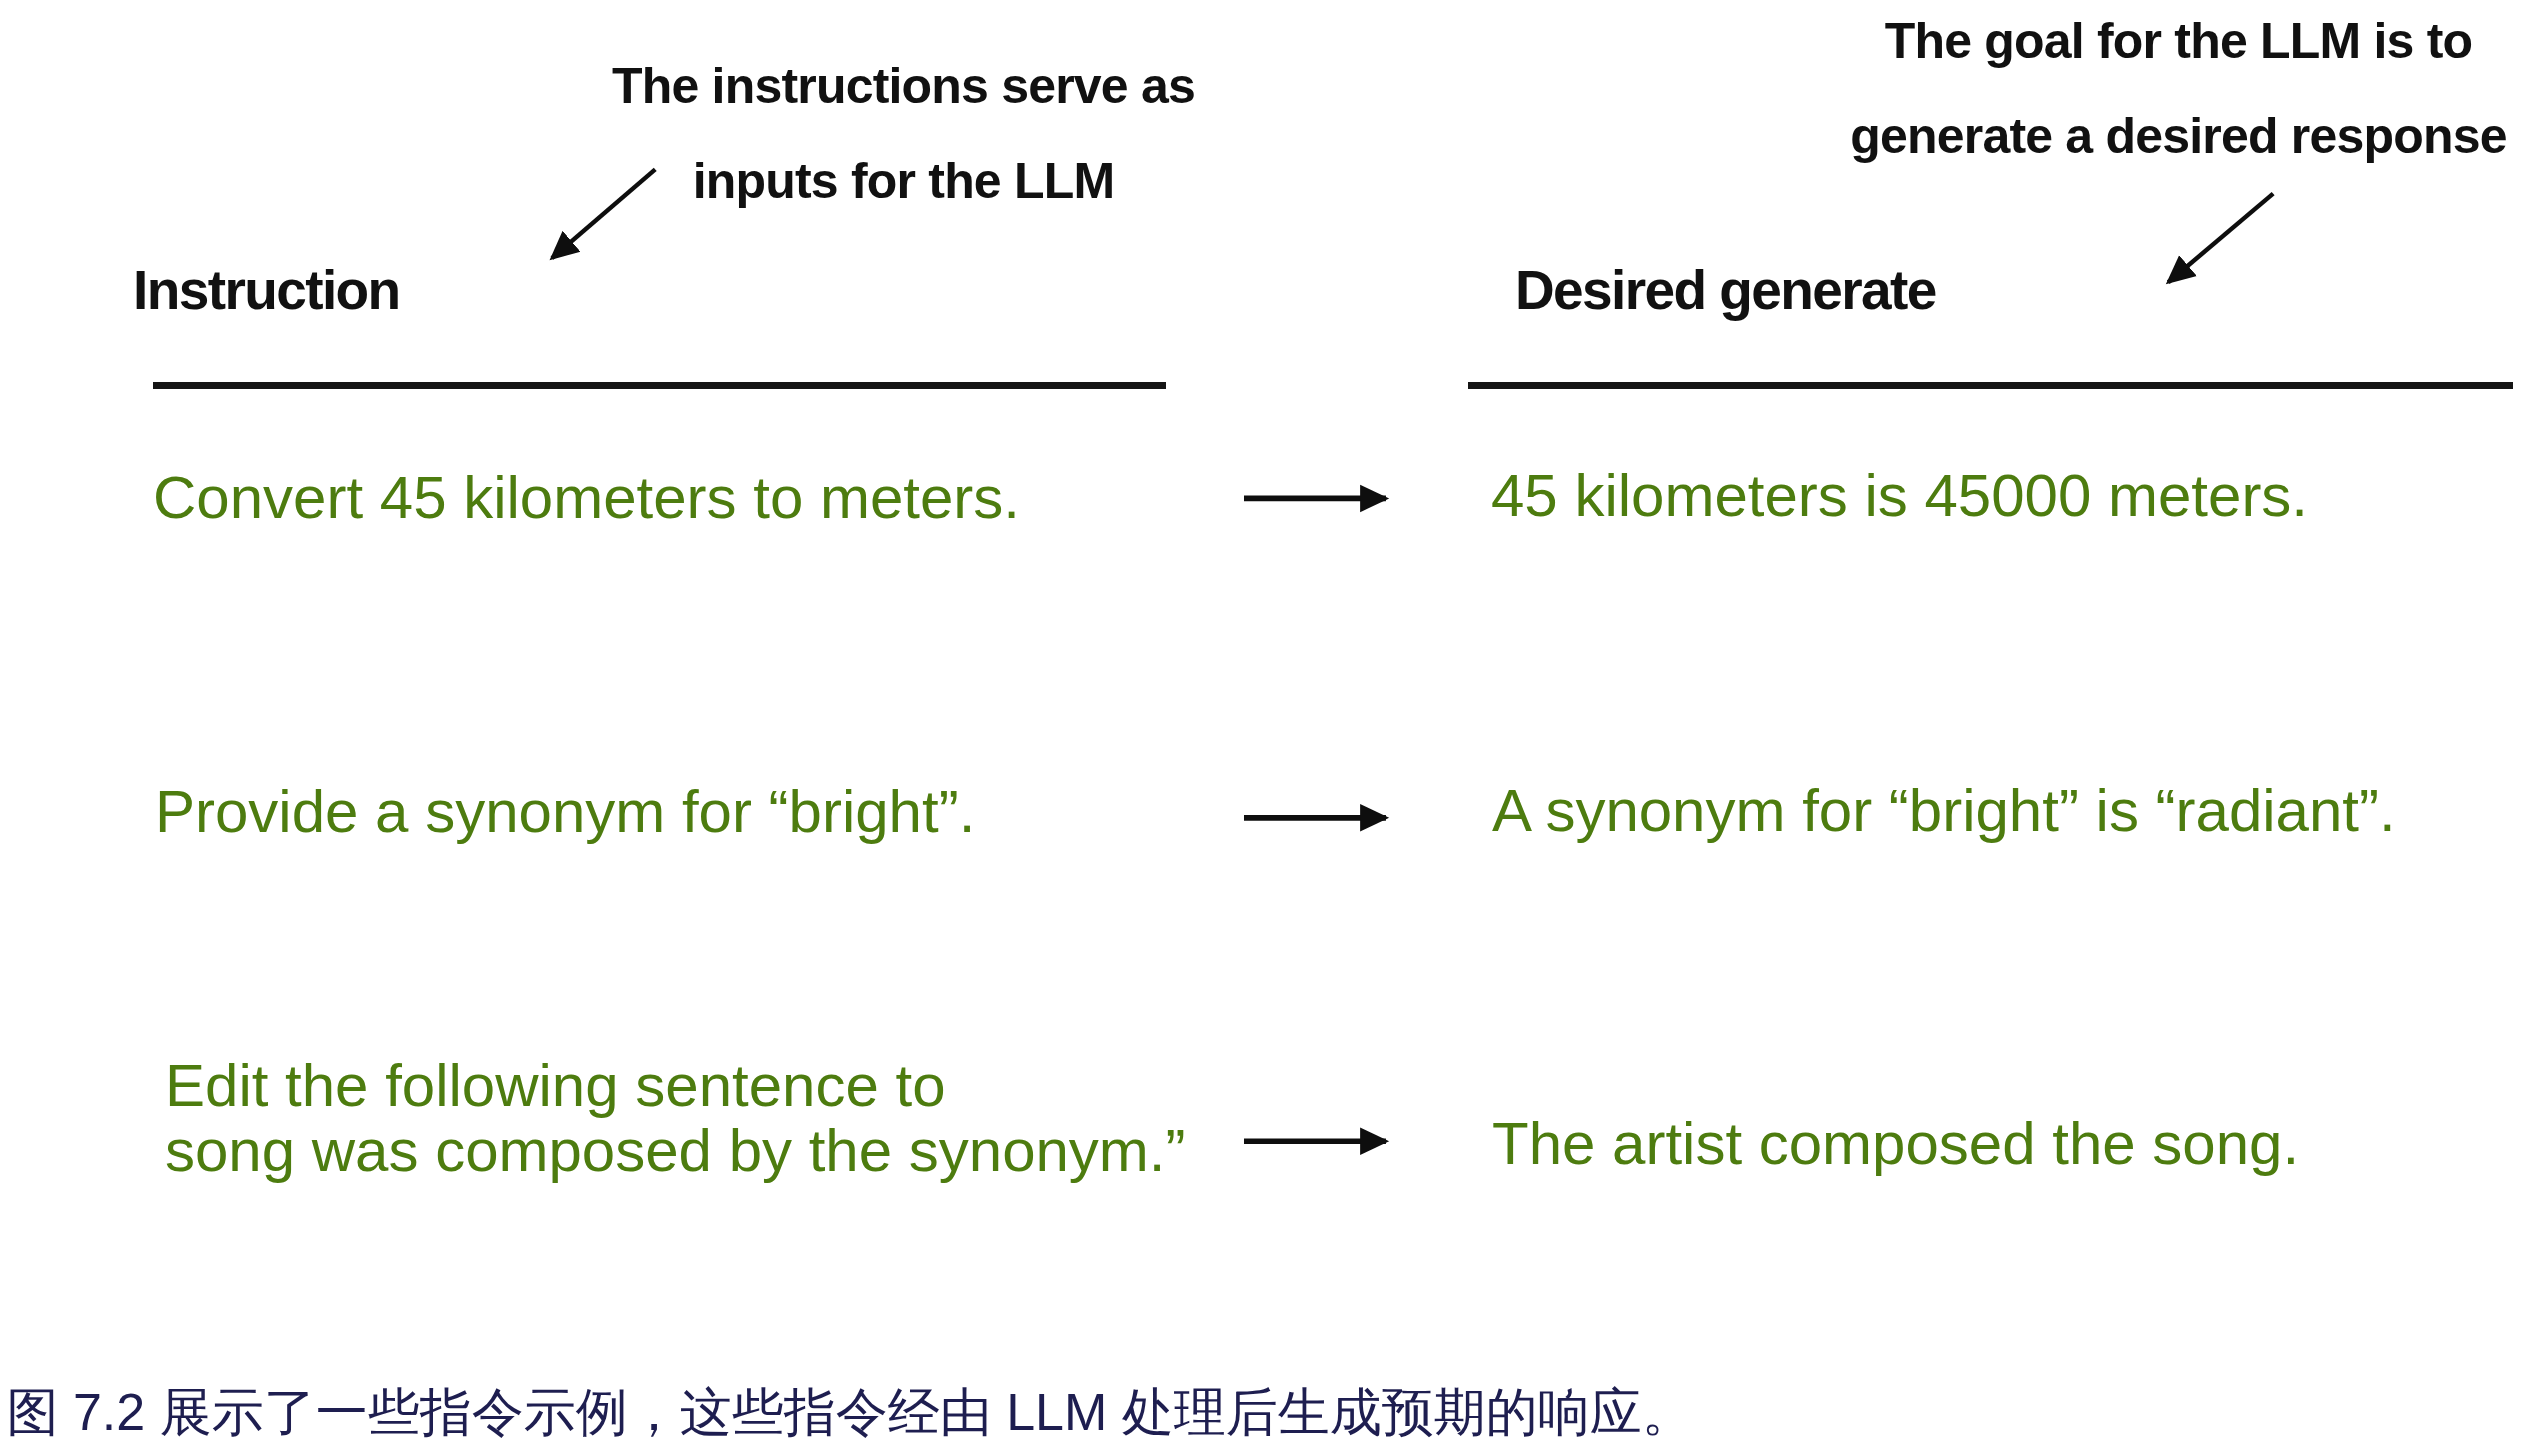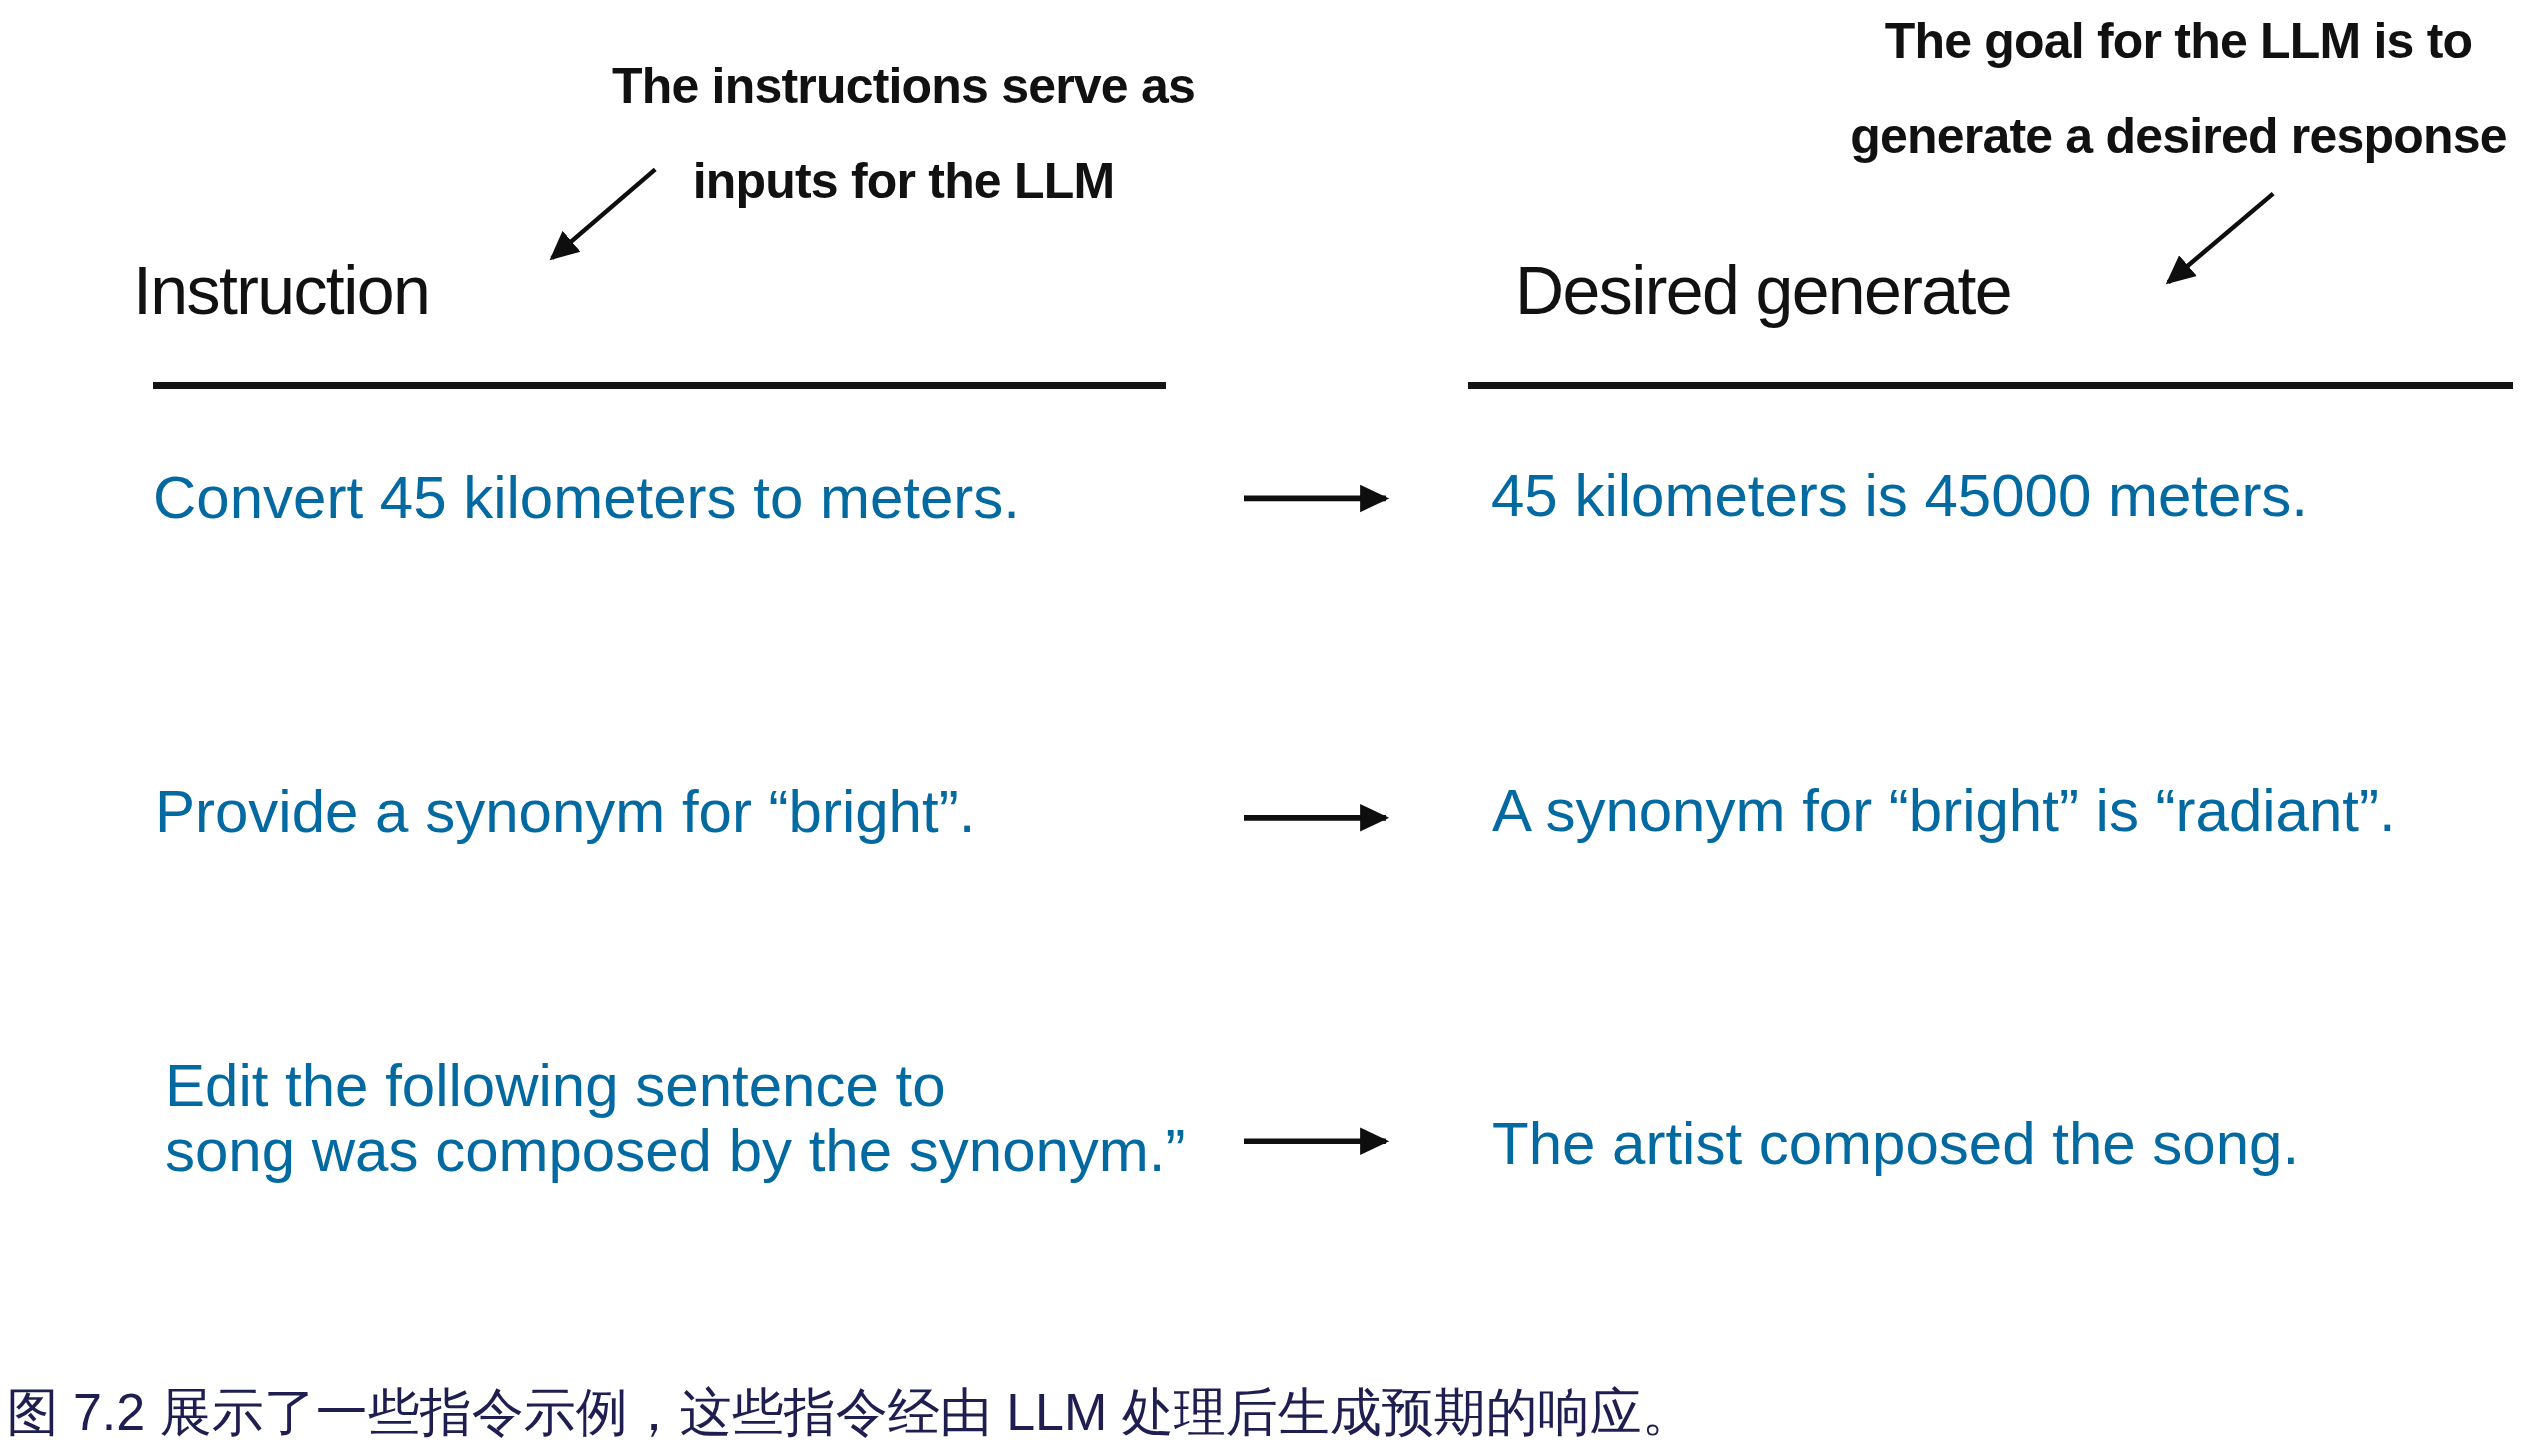--- a/index.html
+++ b/index.html
@@ -26,36 +26,36 @@
   }
   .annotation {
     font-weight: bold;
     font-size: 50px;
     line-height: 95px;
     text-align: center;
     letter-spacing: -0.8px;
     white-space: nowrap;
   }
   .col-header {
-    font-weight: normal;
-    font-size: 68px;
+    font-weight: bold;
+    font-size: 55px;
     line-height: 76px;
     letter-spacing: -1.6px;
     white-space: nowrap;
   }
   .rule {
     position: absolute;
     height: 7.3px;
     background: #151515;
   }
   .body-text {
     font-size: 60px;
     line-height: 65px;
     white-space: nowrap;
-    color: #0369a1;
+    color: #4d7c0f;
   }
   .caption {
     font-size: 52px;
     line-height: 63px;
     color: #1e1e50;
     white-space: nowrap;
   }
   svg line, svg path { stroke: #0e0e0e; }
   svg .head { fill: #0e0e0e; stroke: none; }
 </style>

